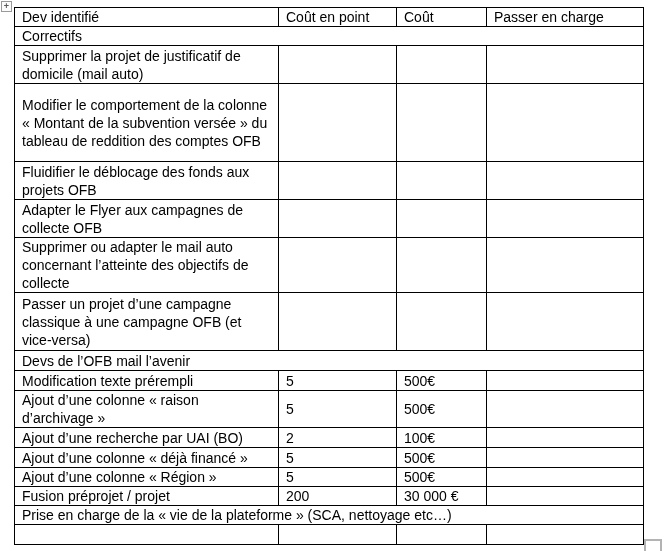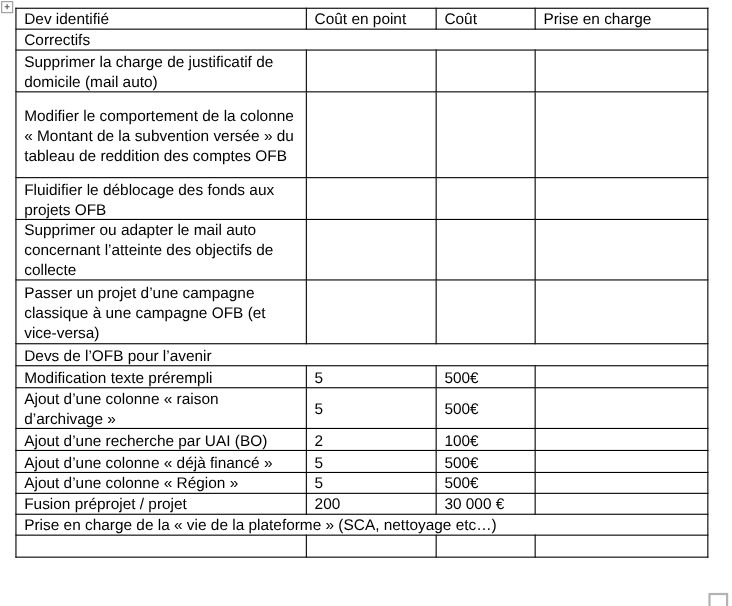--- a/index.html
+++ b/index.html
@@ -82,60 +82,66 @@
     <col style="width:118px">
     <col style="width:90px">
     <col style="width:157px">
   </colgroup>
 
   <tbody>
       <tr style="height:18px">
     <th>Dev identifié</th>
     <th>Coût en point</th>
     <th>Coût</th>
-    <th>Prise en charge</th>
+    <th>Passer en charge</th>
   </tr>
 
   <tr style="height:18px">
     <td colspan="4">Correctifs</td>
   </tr>
 
   <tr style="height:38px">
-    <td>Supprimer la charge de justificatif de domicile (mail auto)</td>
+    <td>Supprimer la projet de justificatif de domicile (mail auto)</td>
     <td></td>
     <td></td>
     <td></td>
   </tr>
   <tr style="height:78px">
     <td>Modifier le comportement de la colonne «&nbsp;Montant de la subvention versée&nbsp;» du tableau de reddition des comptes OFB</td>
     <td></td>
     <td></td>
     <td></td>
   </tr>
   <tr style="height:38px">
     <td>Fluidifier le déblocage des fonds aux projets OFB</td>
+    <td></td>
+    <td></td>
+    <td></td>
+  </tr>
+  <tr style="height:38px">
+    <td>Adapter le Flyer aux campagnes de collecte OFB</td>
     <td></td>
     <td></td>
     <td></td>
   </tr>
   <tr style="height:55px">
     <td>Supprimer ou adapter le mail auto concernant l’atteinte des objectifs de collecte</td>
     <td></td>
     <td></td>
     <td></td>
   </tr>
   <tr style="height:58px">
     <td>Passer un projet d’une campagne classique à une campagne OFB (et vice-versa)</td>
     <td></td>
     <td></td>
     <td></td>
   </tr>
 
   <tr style="height:20px">
-    <td colspan="4">Devs de l’OFB pour l’avenir</td>
+    <td colspan="4">Devs de l’OFB mail l’avenir</td>
   </tr>
 
   <tr style="height:20px">
     <td>Modification texte prérempli</td>
     <td>5</td>
     <td>500€</td>
     <td></td>
   </tr>
   <tr style="height:37px">
     <td>Ajout d’une colonne «&nbsp;raison d’archivage&nbsp;»</td>

